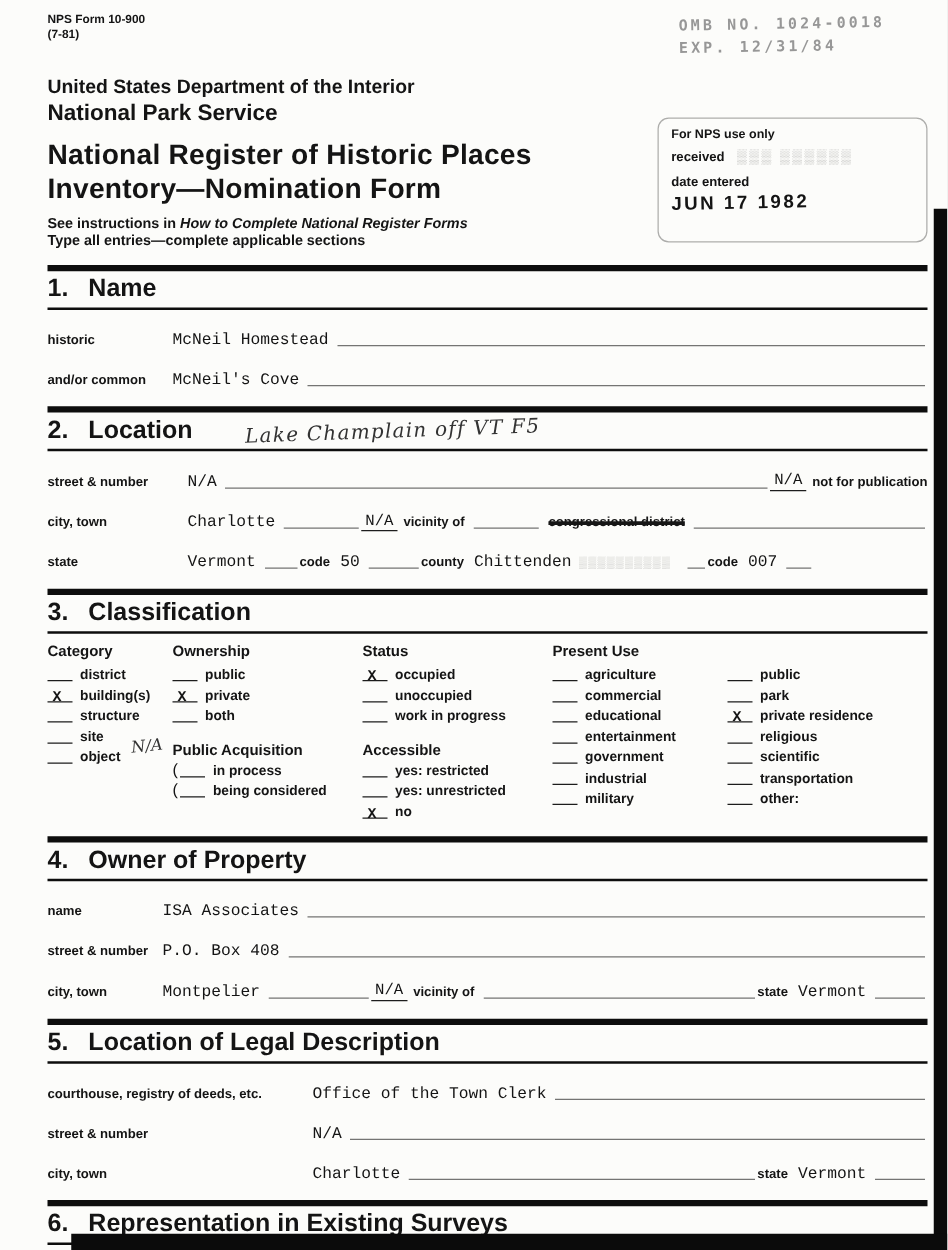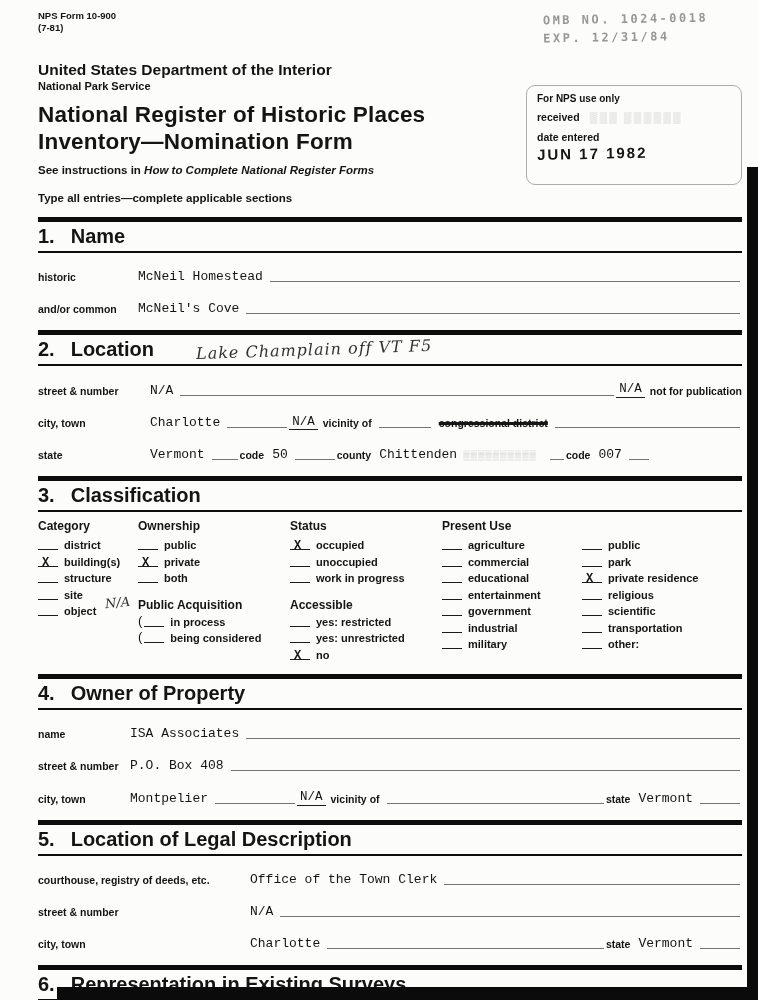--- a/index.html
+++ b/index.html
@@ -5,26 +5,26 @@
   html,body{margin:0;padding:0;background:#e9e9e7;}
   .page{position:relative;width:758px;height:1000px;background:#fcfcfa;box-sizing:border-box;
         padding:10px 16px 0 38px;font-family:"Liberation Sans",sans-serif;color:#141414;overflow:hidden;}
   .mono{font-family:"Liberation Mono","DejaVu Sans Mono",monospace;}
   
   .top-row{display:flex;justify-content:space-between;align-items:flex-start;}
   .form-no{font-size:9.5px;font-weight:800;line-height:1.25;}
   .omb{margin-right:34px;text-align:left;color:#979797;font-family:"DejaVu Sans Mono",monospace;
        font-size:12px;font-weight:700;letter-spacing:2.5px;line-height:1.5;transform:rotate(-1deg);}
   .dept{margin-top:15px;font-size:15.5px;font-weight:800;}
-  .agency{font-size:11px;font-weight:600;margin-top:1px;}
+  .agency{font-size:18px;font-weight:600;margin-top:1px;}
   .title-wrap{display:flex;margin-top:9px;}
   .title-left{flex:1;}
   .main-title{font-size:22.5px;font-weight:800;letter-spacing:.2px;line-height:1.2;}
   .instr{margin-top:9px;font-size:11.5px;font-weight:700;}
-  .instr.second{margin-top:16px;}
+  .instr.second{margin-top:2px;}
   .nps-box{width:216px;flex:none;border:1.5px solid #adadab;border-radius:9px;padding:7px 10px 6px;
            box-sizing:border-box;height:100px;margin-top:-16px;}
   .nps-use{font-size:10px;font-weight:800;}
   .received-row{margin-top:7px;display:flex;gap:10px;align-items:baseline;}
   .lbl-sm{font-size:10.5px;font-weight:700;}
   .stamp-faint{color:#c3c3c1;font-size:11px;letter-spacing:2px;}
   .de-label{margin-top:8px;font-size:10.5px;font-weight:700;}
   .stamp-dark{margin-top:1px;font-size:15px;font-weight:800;letter-spacing:2px;transform:rotate(-1.2deg);
               font-stretch:condensed;}
   

